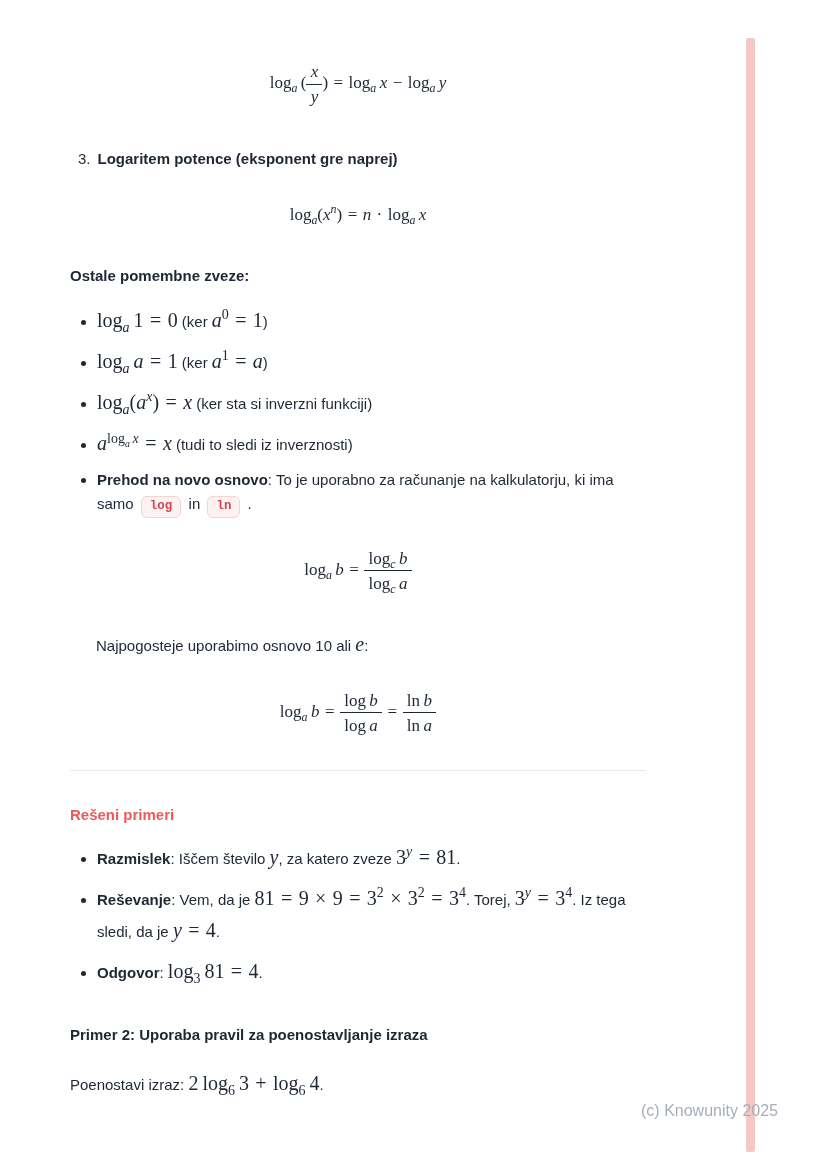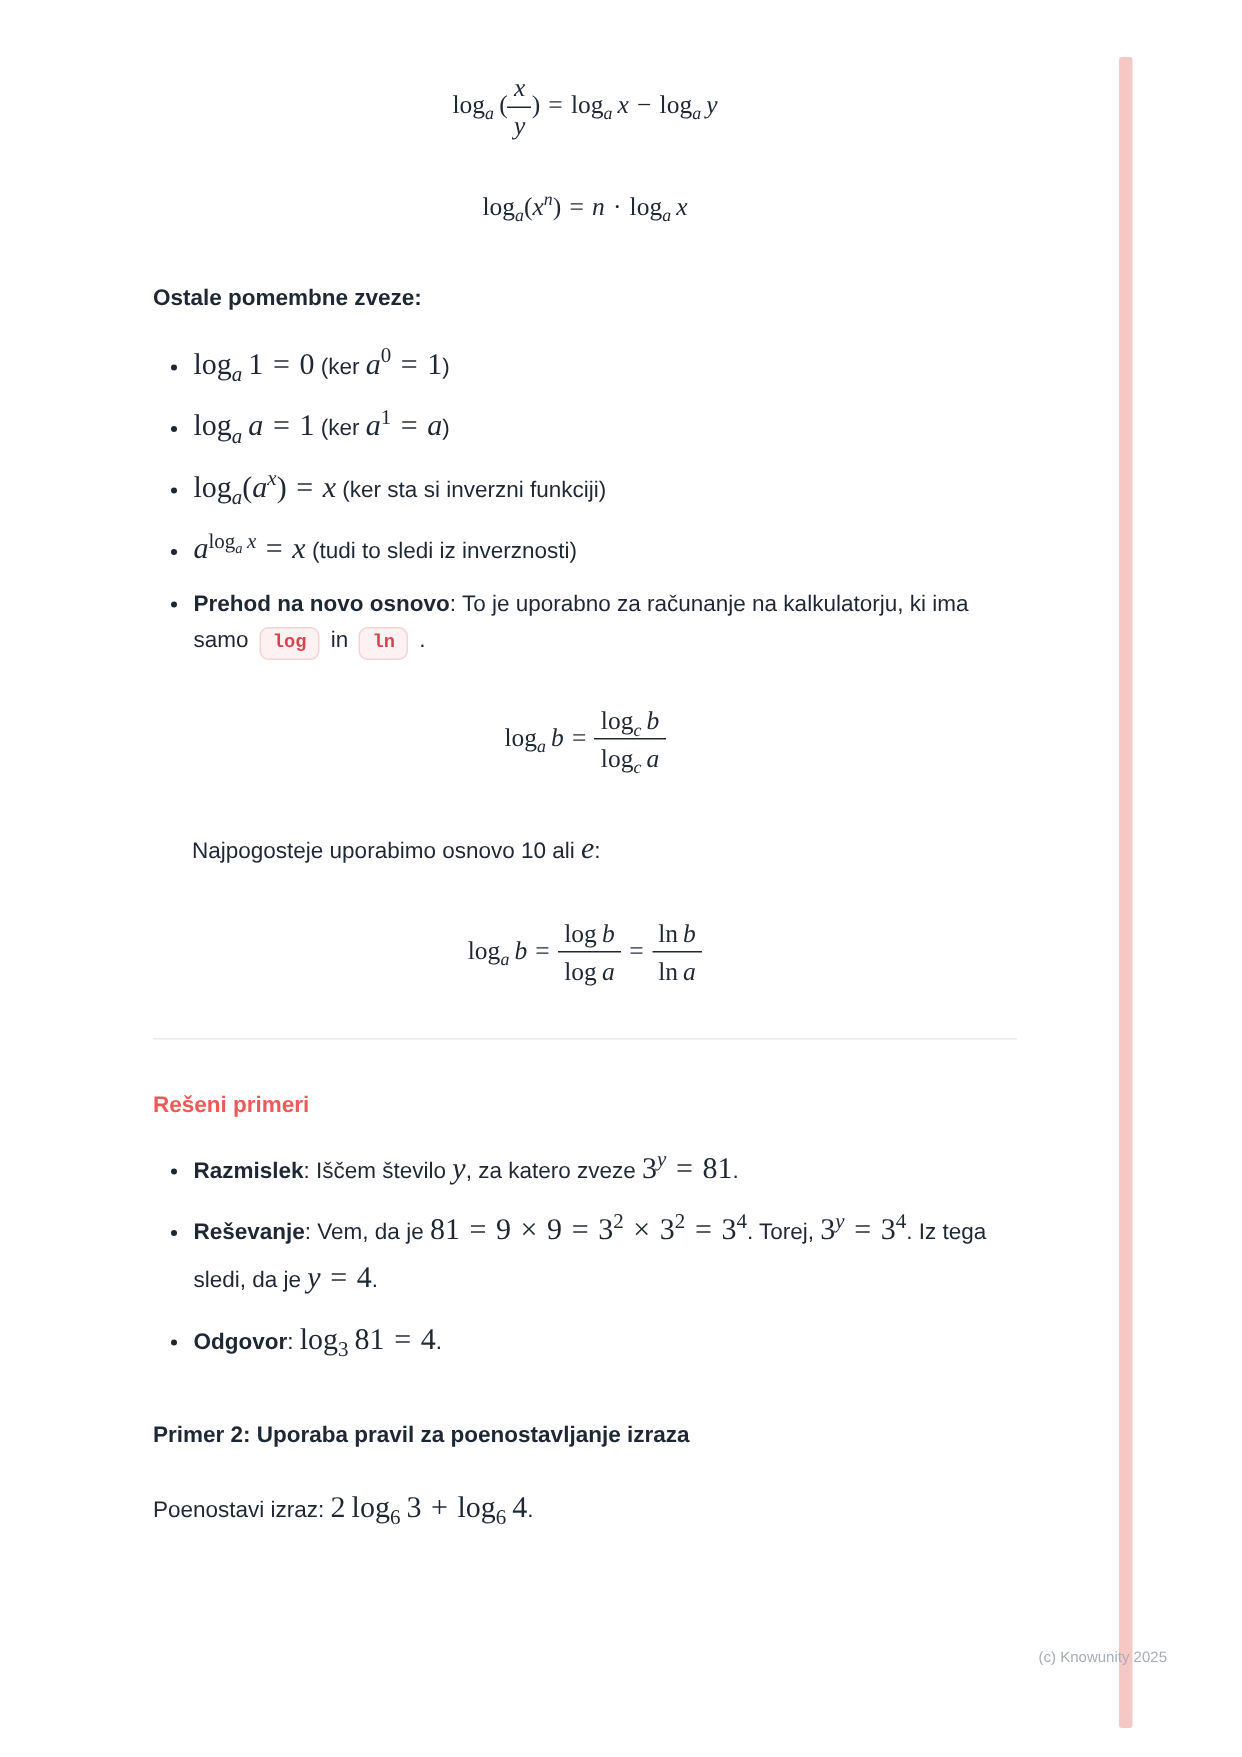--- a/index.html
+++ b/index.html
@@ -16,21 +16,21 @@
   }
 
   .accent-bar {
     position: absolute; top: 38px; right: 73px;
     width: 9px; height: 1114px;
     background: var(--accent-bar, #f6c8c5);
     border-radius: 2px;
     z-index: 1;
   }
 
-  .content { width: 576px; margin-left: 102px; padding-top: 48px; position: relative; z-index: 2; }
+  .content { width: 576px; margin-left: 70px; padding-top: 61px; position: relative; z-index: 2; }
 
   
   .formula {
     font-family: "Liberation Serif", "DejaVu Serif", serif;
     font-size: 17px;
     text-align: center;
     margin: 30px 0;
     color: var(--text, #1e2734);
   }
   .formula-top { margin-top: 0; }
@@ -82,34 +82,35 @@
     margin: 34px 0 0;
     font-size: 15px;
     font-weight: 700;
     color: var(--accent-red, #ee5a5a);
     line-height: 1.3;
   }
   .examples-title + .subhead { margin-top: 24px; }
 
   .footer {
     position: absolute; top: 1098px; right: 50px;
-    font-size: 10px;
+    font-size: 16px;
     color: var(--muted, #a7aeb8);
     z-index: 3;
   }
 </style>
 </head>
 <body>
 
 <div class="accent-bar"></div>
 
 <main class="content">
 
   <div class="formula formula-top"><span class="rm">log</span><sub class="sub"><span class="it">a</span></sub><span class="sp"></span><span class="rm">(</span><span class="frac"><span class="num"><span class="it">x</span></span><span class="den"><span class="it">y</span></span></span><span class="rm">)</span><span class="op">=</span><span class="rm">log</span><sub class="sub"><span class="it">a</span></sub><span class="sp"></span><span class="it">x</span><span class="op">−</span><span class="rm">log</span><sub class="sub"><span class="it">a</span></sub><span class="sp"></span><span class="it">y</span></div>
 
+  <div class="numbered-heading"><span class="num">3.</span><span class="b">Logaritem potence (eksponent gre naprej)</span></div>
 
   <div class="formula"><span class="rm">log</span><sub class="sub"><span class="it">a</span></sub><span class="rm">(</span><span class="it">x</span><sup class="sup"><span class="it">n</span></sup><span class="rm">)</span><span class="op">=</span><span class="it">n</span><span class="op">·</span><span class="rm">log</span><sub class="sub"><span class="it">a</span></sub><span class="sp"></span><span class="it">x</span></div>
 
   <p class="subhead b">Ostale pomembne zveze:</p>
 
   <ul class="bullets rel">
     <li><span class="math"><span class="rm">log</span><sub class="sub"><span class="it">a</span></sub><span class="sp"></span><span class="rm">1</span><span class="op">=</span><span class="rm">0</span></span><span class="txt"> (ker </span><span class="math"><span class="it">a</span><sup class="sup"><span class="rm">0</span></sup><span class="op">=</span><span class="rm">1</span></span><span class="txt">)</span></li>
     <li><span class="math"><span class="rm">log</span><sub class="sub"><span class="it">a</span></sub><span class="sp"></span><span class="it">a</span><span class="op">=</span><span class="rm">1</span></span><span class="txt"> (ker </span><span class="math"><span class="it">a</span><sup class="sup"><span class="rm">1</span></sup><span class="op">=</span><span class="it">a</span></span><span class="txt">)</span></li>
     <li><span class="math"><span class="rm">log</span><sub class="sub"><span class="it">a</span></sub><span class="rm">(</span><span class="it">a</span><sup class="sup"><span class="it">x</span></sup><span class="rm">)</span><span class="op">=</span><span class="it">x</span></span><span class="txt"> (ker sta si inverzni funkciji)</span></li>
     <li><span class="math"><span class="it">a</span><sup class="sup"><span class="rm">log</span><sub class="sub"><span class="it">a</span></sub><span class="sp"></span><span class="it">x</span></sup><span class="op">=</span><span class="it">x</span></span><span class="txt"> (tudi to sledi iz inverznosti)</span></li>

